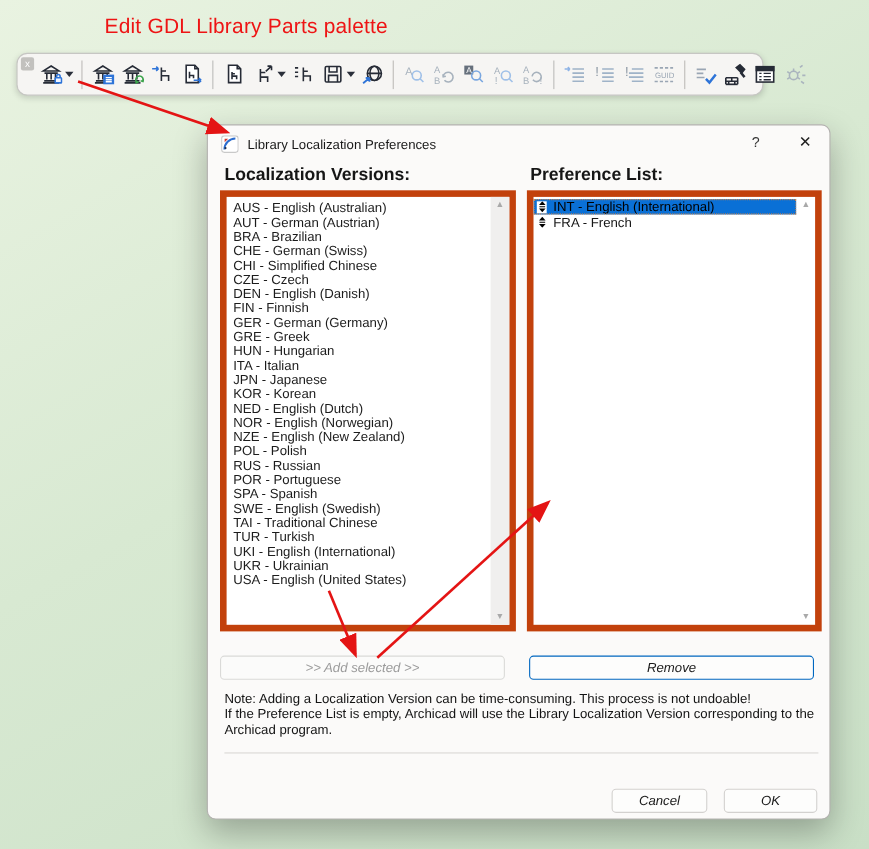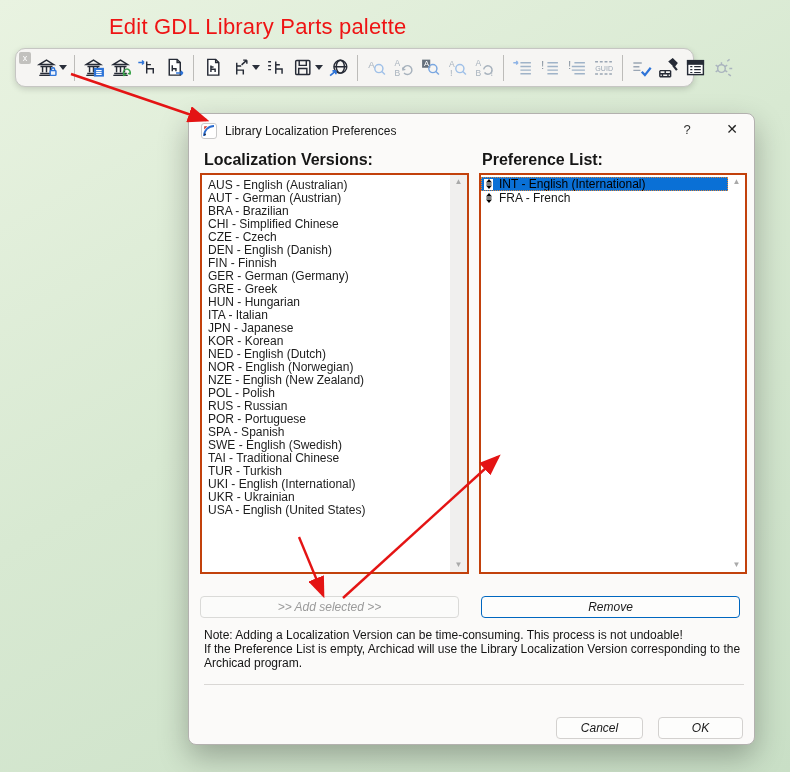--- a/index.html
+++ b/index.html
@@ -2,21 +2,21 @@
 <html><head>
 <meta charset="utf-8">
 <style>
   html,body{margin:0;padding:0;}
   .stage{
     position:relative;width:790px;height:772px;overflow:hidden;
     background:linear-gradient(150deg,#e9f3e1 0%,#d8e9d2 45%,#c9dfc6 100%);
     font-family:"Liberation Sans",sans-serif;color:#1b1b1b;
   }
   
-  .annotation{position:absolute;left:109px;top:14px;font-size:22px;color:#ee1414;letter-spacing:.2px;}
+  .annotation{position:absolute;left:95px;top:14px;font-size:19px;color:#ee1414;letter-spacing:.2px;}
   
   .toolbar{position:absolute;left:15px;top:48px;width:679px;height:39px;box-sizing:border-box;
     background:#f6f5f3;border:1px solid #c6c6c3;border-radius:10px;
     box-shadow:0 2px 6px rgba(0,0,0,.16);
     display:flex;align-items:center;padding:0 6px 0 18px;gap:2px;}
   .tb-close{position:absolute;left:3px;top:3px;width:12px;height:12px;background:#c2c1be;color:#fff;
     font-size:9px;line-height:12px;text-align:center;border-radius:2px;}
   .tb-btn{width:25px;height:28px;display:flex;align-items:center;justify-content:center;border-radius:4px;flex:0 0 auto;}
   .tb-btn svg{width:21px;height:21px;display:block;}
   .tb-sep{width:1px;height:26px;background:#bdbcb9;margin:0 4px;flex:0 0 auto;}
@@ -26,21 +26,21 @@
   .dialog{position:absolute;left:188px;top:113px;width:567px;height:632px;box-sizing:border-box;
     background:#fbfaf9;border:1px solid #b3b1af;border-radius:8px;
     box-shadow:0 12px 30px rgba(0,0,0,.28);z-index:5;}
   .dlg-titlebar{position:absolute;left:0;top:0;right:0;height:34px;display:flex;align-items:center;padding-left:12px;}
   .dlg-icon{width:16px;height:16px;margin-right:8px;}
   .dlg-icon svg{width:16px;height:16px;display:block;}
   .dlg-title{font-size:12px;color:#191919;}
   .dlg-help{position:absolute;right:58px;top:8px;font-size:13px;color:#333;width:18px;text-align:center;}
   .dlg-close{position:absolute;right:12px;top:7px;font-size:14px;color:#222;width:20px;text-align:center;}
   .lbl{position:absolute;font-size:16px;font-weight:bold;color:#161616;}
-  .listbox{position:absolute;background:#fff;border:2px solid #c2410c;display:flex;box-sizing:border-box;justify-content:space-between;}
+  .listbox{position:absolute;background:#fff;border:6px solid #c2410c;display:flex;box-sizing:border-box;justify-content:space-between;}
   .list-items{flex:1;overflow:hidden;padding-top:4px;}
   .loc-item{font-size:12px;line-height:13px;padding-left:6px;color:#1c1c1c;white-space:nowrap;}
   .scroll-strip{width:17px;display:flex;flex-direction:column;justify-content:space-between;align-items:center;
     padding:3px 0;box-sizing:border-box;}
   .strip-gray{background:#f0efee;}
   .scroll-arrow{color:#a9a9a9;font-size:8px;line-height:8px;}
   .pref-items{flex:1;overflow:hidden;padding-top:2px;}
   .pref-row{display:flex;align-items:center;height:14px;font-size:12px;gap:6px;padding-left:3px;white-space:nowrap;color:#161616;}
   .pref-row.selected{background:#0a70d6;color:#000000;outline:1px dotted #d8843c;outline-offset:-1px;}
   .pref-icon{width:9px;height:11px;background:#fff;display:flex;align-items:center;justify-content:center;flex:0 0 auto;}
@@ -390,20 +390,21 @@
     <div class="dlg-close">✕</div>
 
     <div class="lbl" style="left:15px;top:37px;">Localization Versions:</div>
     <div class="lbl" style="left:293px;top:37px;">Preference List:</div>
 
     <div class="listbox" style="left:11px;top:59px;width:269px;height:401px;">
       <div class="list-items" id="loc-list">
           <div class="loc-item">AUS - English (Australian)</div>
           <div class="loc-item">AUT - German (Austrian)</div>
           <div class="loc-item">BRA - Brazilian</div>
+          <div class="loc-item">CHE - German (Swiss)</div>
           <div class="loc-item">CHI - Simplified Chinese</div>
           <div class="loc-item">CZE - Czech</div>
           <div class="loc-item">DEN - English (Danish)</div>
           <div class="loc-item">FIN - Finnish</div>
           <div class="loc-item">GER - German (Germany)</div>
           <div class="loc-item">GRE - Greek</div>
           <div class="loc-item">HUN - Hungarian</div>
           <div class="loc-item">ITA - Italian</div>
           <div class="loc-item">JPN - Japanese</div>
           <div class="loc-item">KOR - Korean</div>

